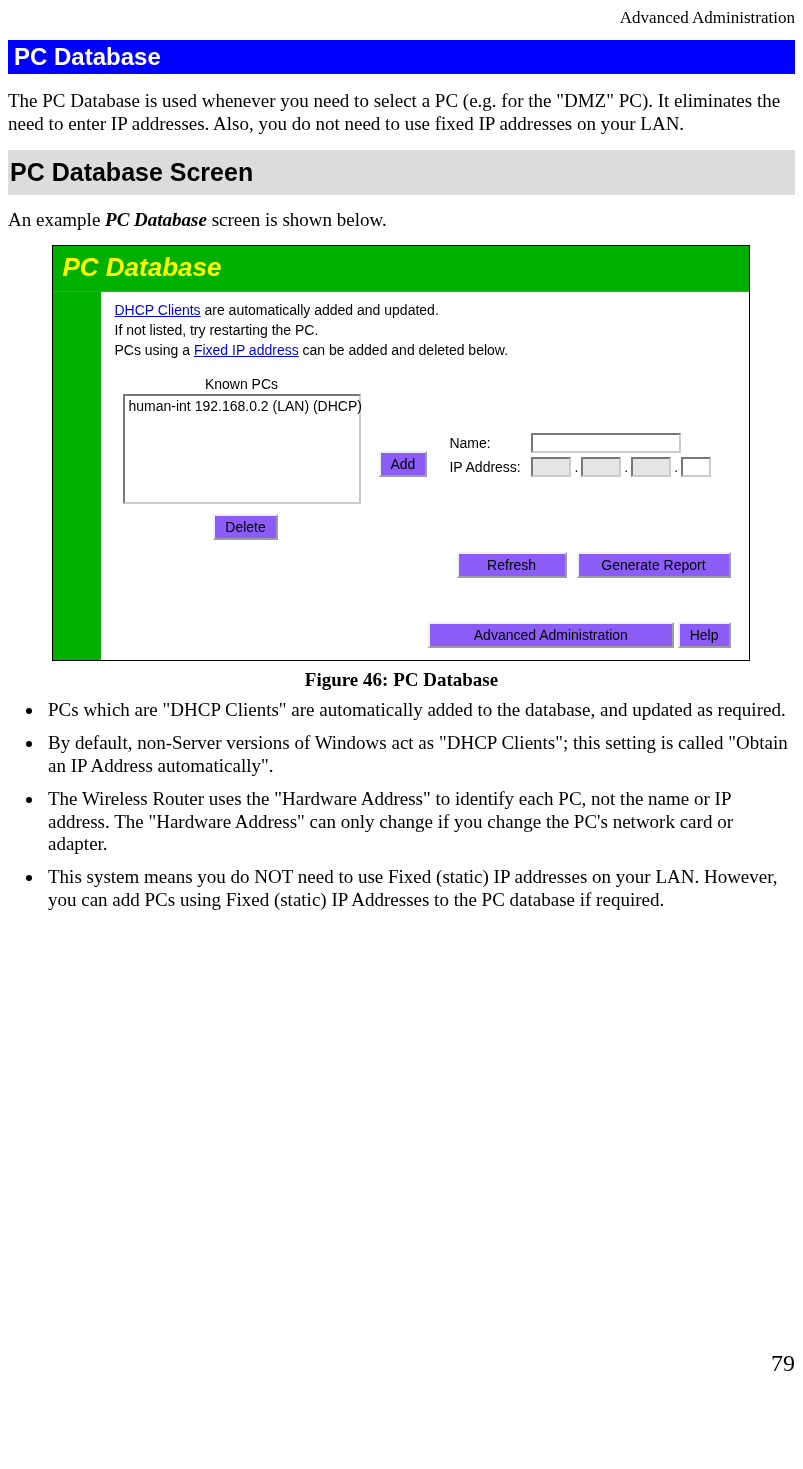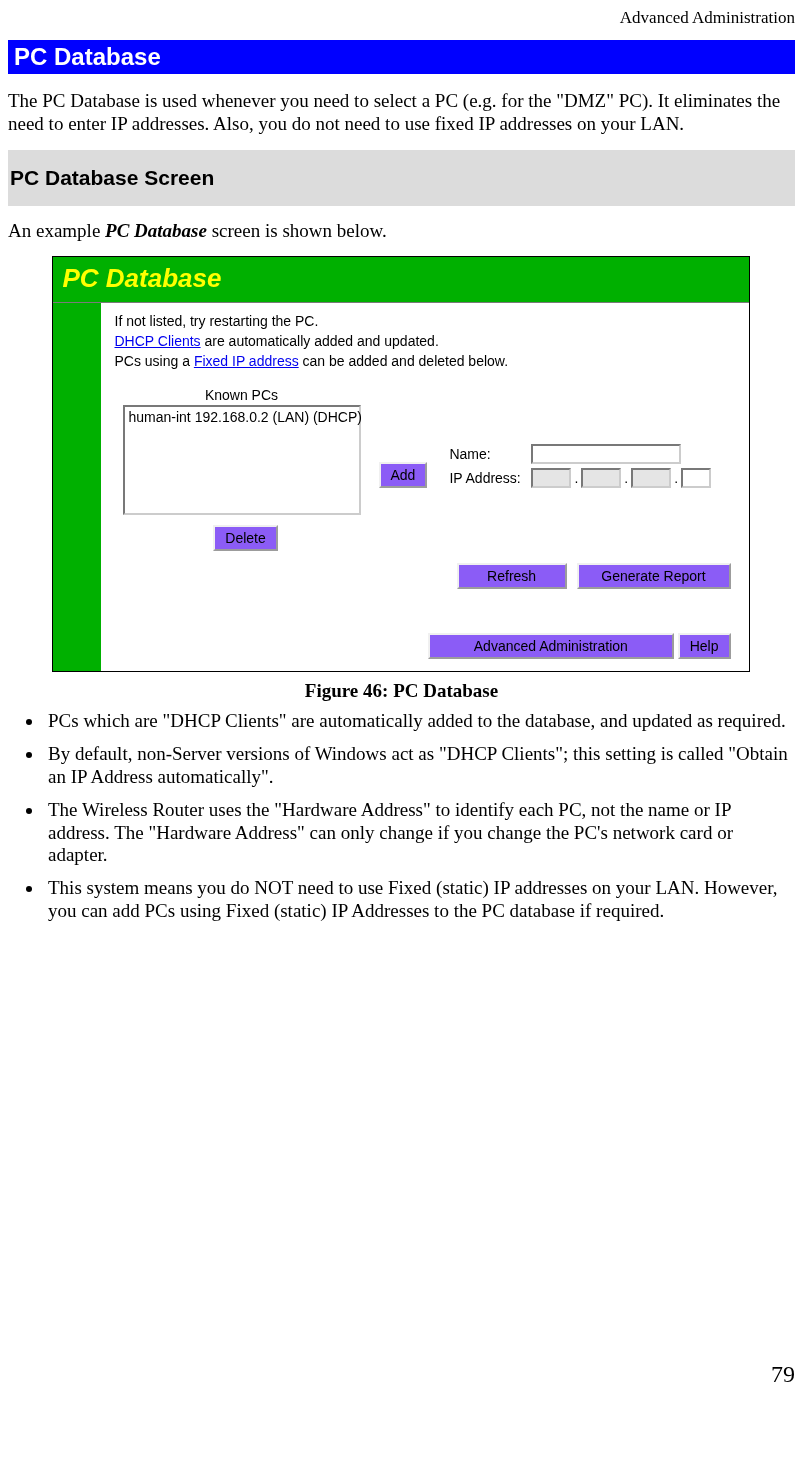--- a/index.html
+++ b/index.html
@@ -27,22 +27,22 @@
     margin-bottom: 16px;
   }
   .para {
     margin: 0 0 14px 0;
     line-height: 1.2;
   }
   .gray-heading {
     background: #dcdcdc;
     font-family: Arial, sans-serif;
     font-weight: bold;
-    font-size: 21px;
-    padding: 16px 2px;
+    font-size: 25px;
+    padding: 8px 2px;
     margin-bottom: 14px;
   }
   .bolditalic {
     font-weight: bold;
     font-style: italic;
   }
   .fig-wrap {
     margin: 0 auto;
     width: 700px;
   }
@@ -202,24 +202,24 @@
 <p class="para">
   <span>An example </span><span class="bolditalic">PC Database</span><span> screen is shown below.</span>
 </p>
 
 <div class="fig-wrap">
   <div class="screenshot">
     <div class="green-title">PC Database</div>
     <div class="screenshot-body">
       <div class="green-sidebar"></div>
       <div class="white-area">
-        <div class="info-line">If not listed, try restarting the PC.</div>
         <div class="info-line">
           <span class="link-text">DHCP Clients</span><span> are automatically added and updated.</span>
         </div>
+        <div class="info-line">If not listed, try restarting the PC.</div>
         <div class="info-line">
           <span>PCs using a </span><span class="link-text">Fixed IP address</span><span> can be added and deleted below.</span>
         </div>
 
         <div class="known-pcs-label">Known PCs</div>
 
         <div class="pcbox-row">
           <div class="listbox">
             <div class="listitem">human-int 192.168.0.2 (LAN) (DHCP)</div>
           </div>

